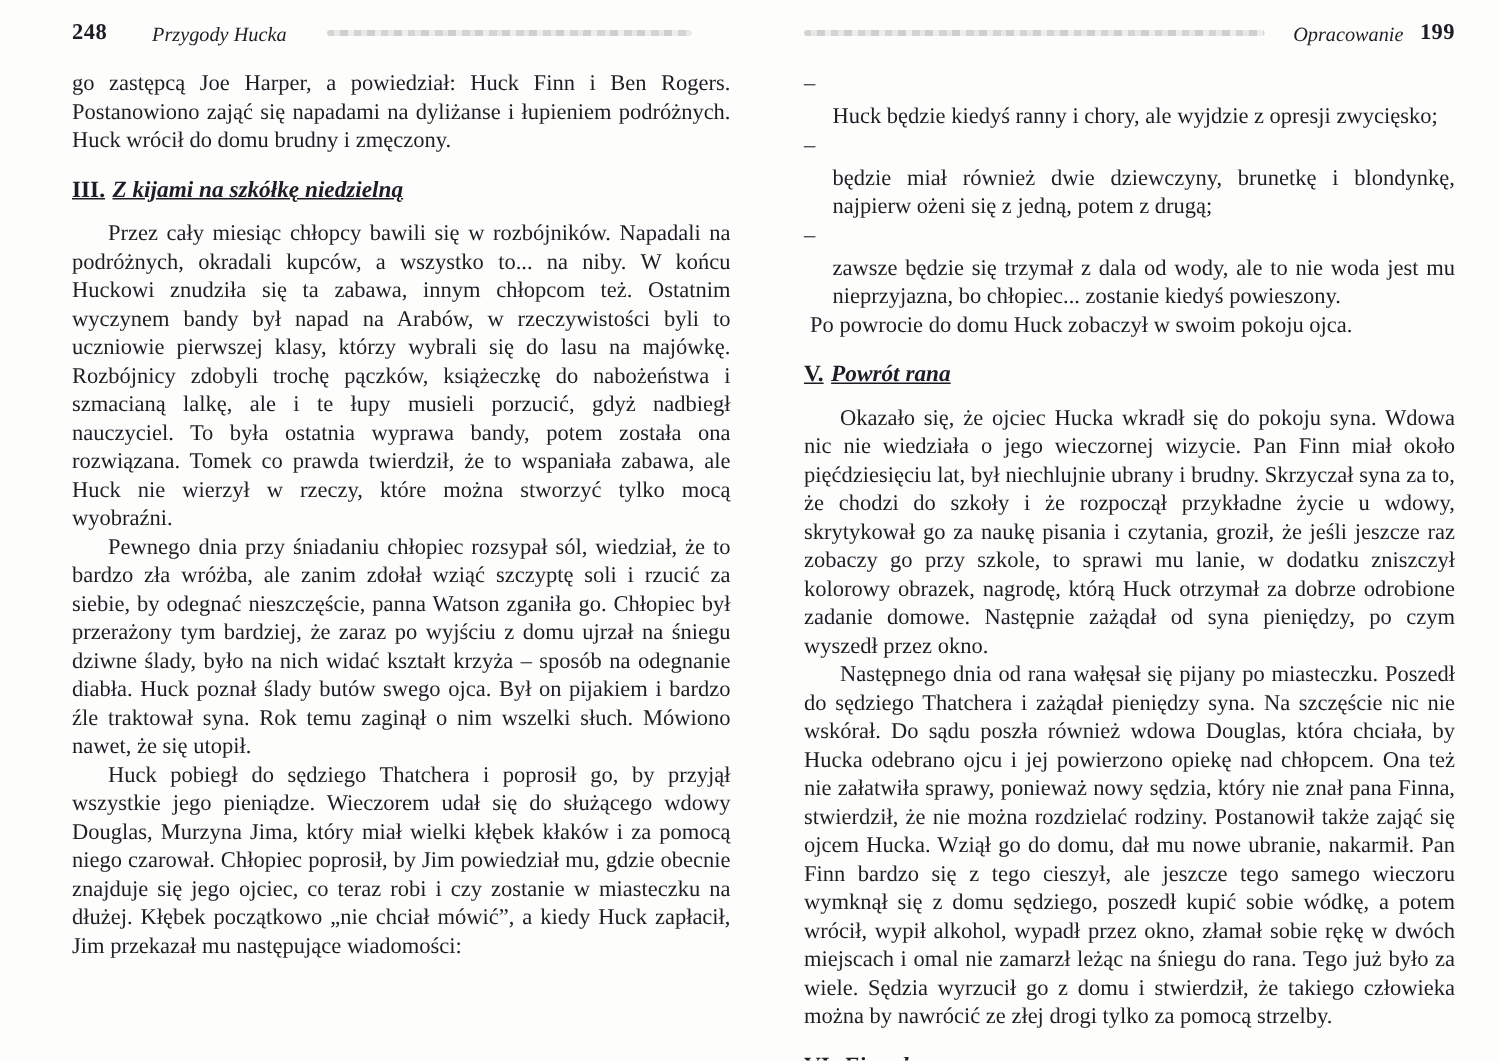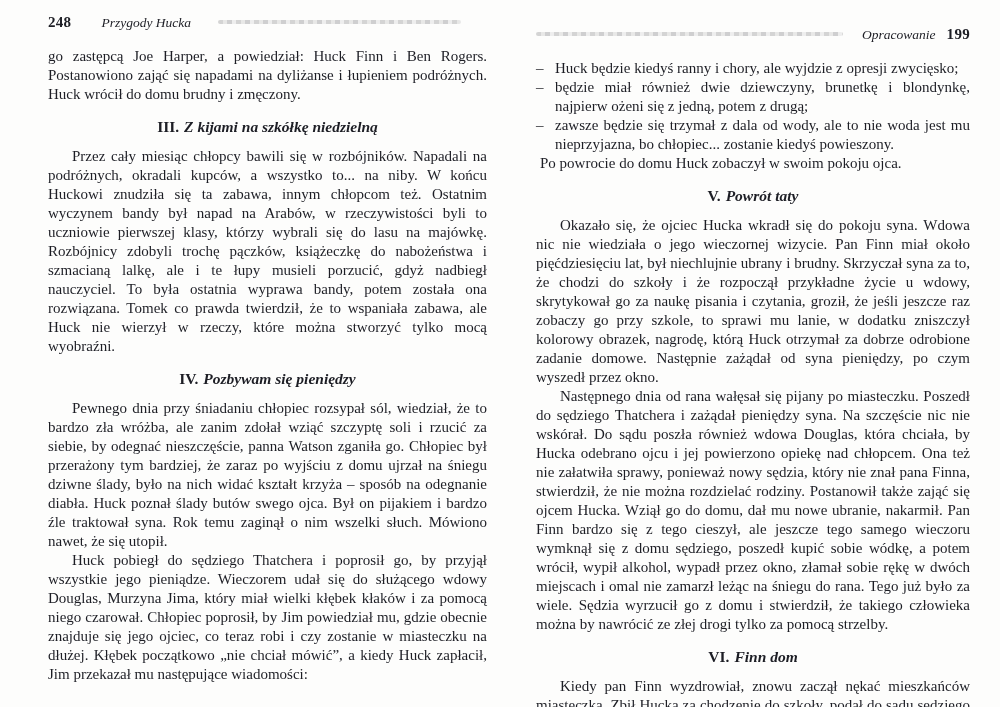--- a/index.html
+++ b/index.html
@@ -7,21 +7,21 @@
   body {
     background: #fdfdfc;
     color: #1d1e25;
     font-family: "Liberation Serif", "DejaVu Serif", serif;
     font-size: 15px;
     line-height: 19px;
   }
   .spread { display: flex; width: 1000px; height: 707px; }
   .page { height: 707px; overflow: hidden; }
   .page.left  { width: 500px; padding: 12px 13px 0 48px; }
-  .page.right { width: 500px; padding: 24px 30px 0 36px; }
+  .page.right { width: 500px; padding: 12px 30px 0 36px; }
 
   
   .running-head {
     display: flex; align-items: center;
     height: 20px; margin-bottom: 15px;
   }
   .page-number { font-weight: bold; font-size: 15px; letter-spacing: .3px; }
   .running-title { font-style: italic; font-size: 13.5px; white-space: nowrap; }
   .left .running-title { margin-left: 30px; }
   .right .running-title { margin-right: 11px; }
@@ -35,30 +35,30 @@
   .right .head-rule { margin-right: 19px; }
 
   
   .para {
     text-align: justify;
     text-indent: 24px;
   }
   .para.no-indent { text-indent: 0; }
 
   .section-heading {
-    text-align: center;
     font-weight: bold;
     margin: 13px 0 11px 0;
     font-size: 15.5px;
+    text-decoration: underline;
   }
   .section-title { font-style: italic; margin-left: 5px; }
 
   .bullet { display: flex; }
   .bullet .dash { width: 19px; flex: none; }
-  .bullet .btext { flex: 1; text-align: justify; }
+  .bullet .btext { flex: 1; text-align: justify; margin-top: 22px; }
 
   .closing-line { margin-left: 4px; }
 </style>
 </head>
 <body>
 
 <div class="spread">
 
   <div class="page left">
 
@@ -69,23 +69,20 @@
     </div>
 
     <p class="para no-indent">go zastępcą Joe Harper, a powiedział: Huck Finn i Ben Rogers. Postanowiono zająć się napadami na dyliżanse i łupieniem podróżnych. Huck wrócił do domu brudny i zmęczony.</p>
 
     <div class="section-heading">
       <span class="section-number">III.</span><span class="section-title">Z kijami na szkółkę niedzielną</span>
     </div>
 
     <p class="para">Przez cały miesiąc chłopcy bawili się w rozbójników. Napadali na podróżnych, okradali kupców, a wszystko to... na niby. W końcu Huckowi znudziła się ta zabawa, innym chłopcom też. Ostatnim wyczynem bandy był napad na Arabów, w rzeczywistości byli to uczniowie pierwszej klasy, którzy wybrali się do lasu na majówkę. Rozbójnicy zdobyli trochę pączków, książeczkę do nabożeństwa i szmacianą lalkę, ale i te łupy musieli porzucić, gdyż nadbiegł nauczyciel. To była ostatnia wyprawa bandy, potem została ona rozwiązana. Tomek co prawda twierdził, że to wspaniała zabawa, ale Huck nie wierzył w rzeczy, które można stworzyć tylko mocą wyobraźni.</p>
 
-    <div class="section-heading">
-      <span class="section-number">IV.</span><span class="section-title">Pozbywam się pieniędzy</span>
-    </div>
 
     <p class="para">Pewnego dnia przy śniadaniu chłopiec rozsypał sól, wiedział, że to bardzo zła wróżba, ale zanim zdołał wziąć szczyptę soli i rzucić za siebie, by odegnać nieszczęście, panna Watson zganiła go. Chłopiec był przerażony tym bardziej, że zaraz po wyjściu z domu ujrzał na śniegu dziwne ślady, było na nich widać kształt krzyża – sposób na odegnanie diabła. Huck poznał ślady butów swego ojca. Był on pijakiem i bardzo źle traktował syna. Rok temu zaginął o nim wszelki słuch. Mówiono nawet, że się utopił.</p>
     <p class="para">Huck pobiegł do sędziego Thatchera i poprosił go, by przyjął wszystkie jego pieniądze. Wieczorem udał się do służącego wdowy Douglas, Murzyna Jima, który miał wielki kłębek kłaków i za pomocą niego czarował. Chłopiec poprosił, by Jim powiedział mu, gdzie obecnie znajduje się jego ojciec, co teraz robi i czy zostanie w miasteczku na dłużej. Kłębek początkowo „nie chciał mówić”, a kiedy Huck zapłacił, Jim przekazał mu następujące wiadomości:</p>
 
   </div>
 
   <div class="page right">
 
     <div class="running-head">
       <div class="head-rule"></div>
@@ -102,21 +99,21 @@
       <span class="btext">będzie miał również dwie dziewczyny, brunetkę i blondynkę, najpierw ożeni się z jedną, potem z drugą;</span>
     </div>
     <div class="bullet">
       <span class="dash">–</span>
       <span class="btext">zawsze będzie się trzymał z dala od wody, ale to nie woda jest mu nieprzyjazna, bo chłopiec... zostanie kiedyś powieszony.</span>
     </div>
 
     <p class="para no-indent closing-line">Po powrocie do domu Huck zobaczył w swoim pokoju ojca.</p>
 
     <div class="section-heading">
-      <span class="section-number">V.</span><span class="section-title">Powrót taty</span>
+      <span class="section-number">V.</span><span class="section-title">Powrót rana</span>
     </div>
 
     <p class="para">Okazało się, że ojciec Hucka wkradł się do pokoju syna. Wdowa nic nie wiedziała o jego wieczornej wizycie. Pan Finn miał około pięćdziesięciu lat, był niechlujnie ubrany i brudny. Skrzyczał syna za to, że chodzi do szkoły i że rozpoczął przykładne życie u wdowy, skrytykował go za naukę pisania i czytania, groził, że jeśli jeszcze raz zobaczy go przy szkole, to sprawi mu lanie, w dodatku zniszczył kolorowy obrazek, nagrodę, którą Huck otrzymał za dobrze odrobione zadanie domowe. Następnie zażądał od syna pieniędzy, po czym wyszedł przez okno.</p>
     <p class="para">Następnego dnia od rana wałęsał się pijany po miasteczku. Poszedł do sędziego Thatchera i zażądał pieniędzy syna. Na szczęście nic nie wskórał. Do sądu poszła również wdowa Douglas, która chciała, by Hucka odebrano ojcu i jej powierzono opiekę nad chłopcem. Ona też nie załatwiła sprawy, ponieważ nowy sędzia, który nie znał pana Finna, stwierdził, że nie można rozdzielać rodziny. Postanowił także zająć się ojcem Hucka. Wziął go do domu, dał mu nowe ubranie, nakarmił. Pan Finn bardzo się z tego cieszył, ale jeszcze tego samego wieczoru wymknął się z domu sędziego, poszedł kupić sobie wódkę, a potem wrócił, wypił alkohol, wypadł przez okno, złamał sobie rękę w dwóch miejscach i omal nie zamarzł leżąc na śniegu do rana. Tego już było za wiele. Sędzia wyrzucił go z domu i stwierdził, że takiego człowieka można by nawrócić ze złej drogi tylko za pomocą strzelby.</p>
 
     <div class="section-heading">
       <span class="section-number">VI.</span><span class="section-title">Finn dom</span>
     </div>
 
     <p class="para">Kiedy pan Finn wyzdrowiał, znowu zaczął nękać mieszkańców miasteczka. Zbił Hucka za chodzenie do szkoły, podał do sądu sędziego Thatchera, zaczął się kręcić koło domu wdowy Douglas. W końcu porwał syna i popłynął z nim w górę rzeki. Zamieszkali w szałasie. Chłopiec był z tego nawet zadowolony, uwielbiał życie w lesie, gdzie nie trzeba chodzić do szkoły, można używać niecenzuralnych słów i palić fajkę. Niestety pan</p>

